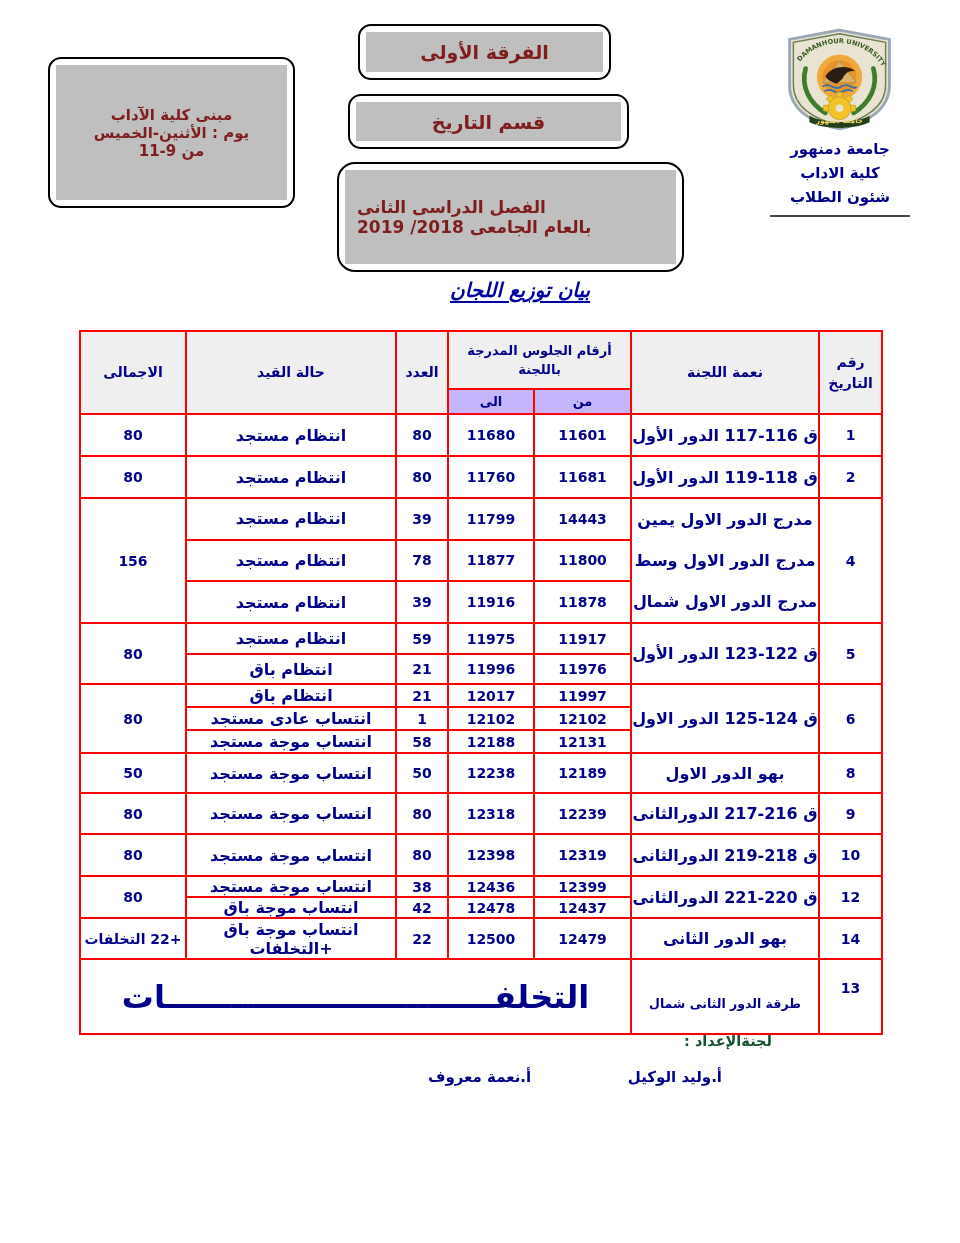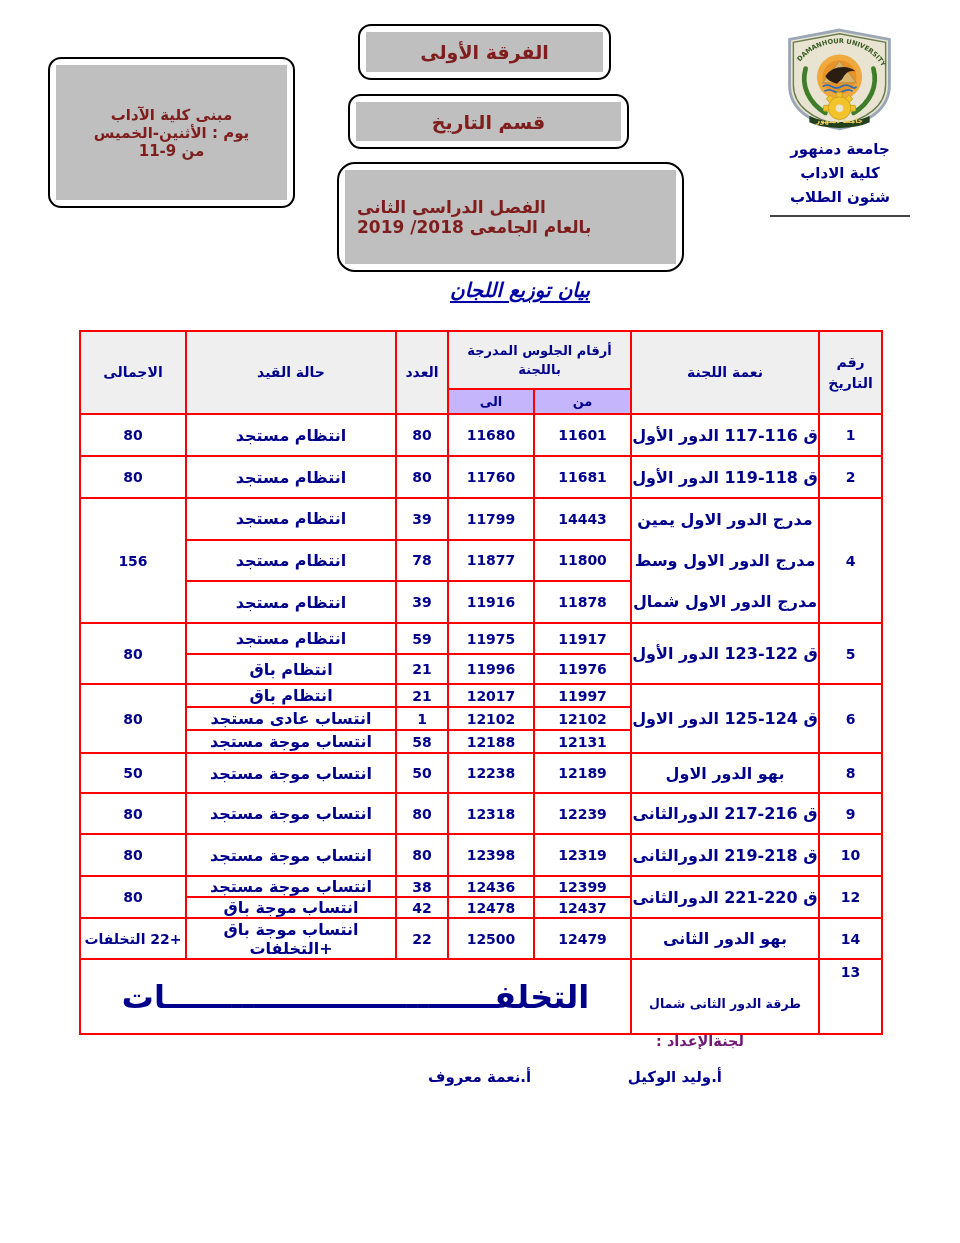--- a/index.html
+++ b/index.html
@@ -49,26 +49,26 @@
   #committees thead th.seat-hdr{font-size:13px;}
   #committees thead th.sub{background:#c4b5fd;font-size:13px;}
   tr.hdr1{height:58px;} tr.hdr2{height:25px;}
   .c-num{font-size:14px;}
   .c-place{font-size:16px;}
   .c-place.multi{line-height:41px;}
   .c-val{font-size:14px;}
   .c-status{font-size:16px;}
   .c-total{font-size:14px;}
   #last-row{height:75px;}
-  #last-row .lr-num{vertical-align:top;padding-top:4px;}
+  #last-row .lr-num{vertical-align:top;padding-top:20px;}
   #last-row .lr-place{vertical-align:bottom;padding-bottom:22px;font-size:12.5px;}
   #last-row .lr-merged{font-size:32px;letter-spacing:0;}
   
-  #prep-label{position:absolute;left:640px;top:1033px;width:120px;text-align:center;
-    color:#701a75;font-weight:bold;font-size:14.5px;}
+  #prep-label{position:absolute;left:668px;top:1033px;width:120px;text-align:center;
+    color:#14532d;font-weight:bold;font-size:14.5px;}
   #names{position:absolute;left:428px;top:1068px;width:294px;display:flex;
     justify-content:space-between;color:#00008B;font-weight:bold;font-size:15px;}
 </style>
 </head>
 <body>
 
 <div class="rbox" id="box-left">
   <div class="rbox-fill" dir="rtl">
     <div>مبنى كلية الآداب</div>
     <div>يوم : الأثنين-الخميس</div>

